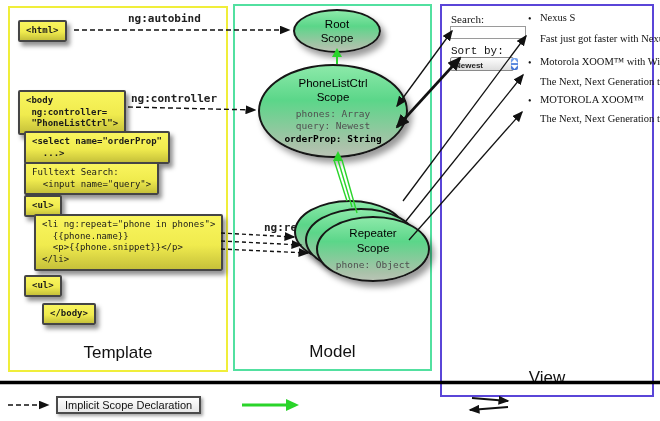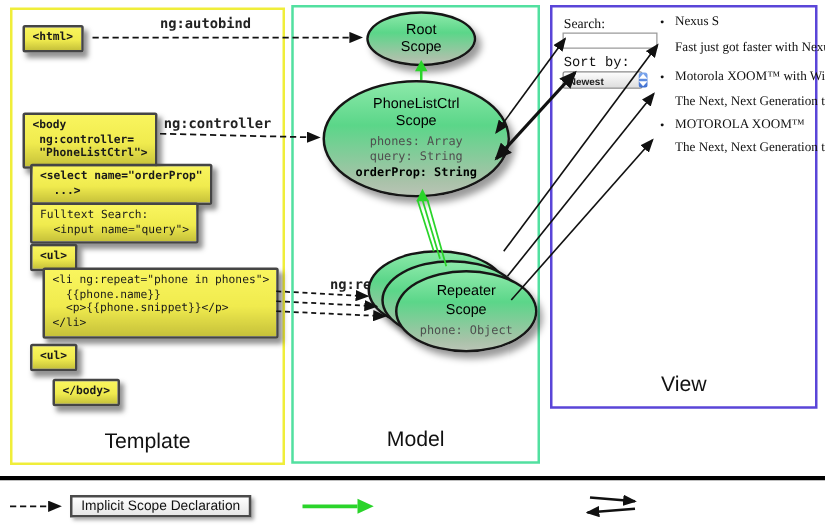--- a/index.html
+++ b/index.html
@@ -5,21 +5,21 @@
   html,body{margin:0;padding:0;background:#fff;}
   *{box-sizing:border-box;}
   #canvas{position:relative;width:660px;height:421px;background:#fff;overflow:hidden;
           font-family:"Liberation Sans",sans-serif;}
   .pre{white-space:pre;}
 
   
   .panel{position:absolute;border:2px solid;background:transparent;}
   #panel-template{left:8px;top:6px;width:220px;height:366px;border-color:#f0ee3a;}
   #panel-model{left:233px;top:4px;width:199px;height:367px;border-color:#52e0a0;}
-  #panel-view{left:440px;top:4px;width:214px;height:323px;border-color:#5a45d8;text-decoration:underline;}
+  #panel-view{left:440px;top:4px;width:214px;height:393px;border-color:#5a45d8;text-decoration:underline;}
   .panel-title{position:absolute;bottom:7px;left:0;width:100%;text-align:center;
                font-size:17px;color:#111;}
 
   
   .code-box{position:absolute;font:9px/1.3 "DejaVu Sans Mono",monospace;color:#1a1a1a;
             background:linear-gradient(180deg,#f9f55e 0%,#f0eb4e 55%,#c6c13a 100%);
             border:2px solid #454545;border-radius:2px;padding:3px 6px;white-space:pre;
             box-shadow:3px 4px 4px rgba(40,40,40,.5);}
   .code-bold{font-weight:bold;}
 
@@ -103,21 +103,21 @@
 
   <div class="ellipse" id="root-ellipse">
     <span class="scope-title pre">Root
 Scope</span>
   </div>
 
   <div class="ellipse" id="plc-ellipse">
     <span class="scope-title pre">PhoneListCtrl
 Scope</span>
     <span class="scope-prop" style="margin-top:3px;">phones: Array</span>
-    <span class="scope-prop">query: String</span>
+    <span class="scope-prop">query: Newest</span>
     <span class="scope-prop bold">orderProp: String</span>
   </div>
 
   <div class="ellipse" id="rep-back"></div>
   <div class="ellipse" id="rep-mid"></div>
   <div class="ellipse" id="rep-front">
     <span class="scope-title pre">Repeater
 Scope</span>
     <span class="scope-prop" style="margin-top:4px;">phone: Object</span>
   </div>

